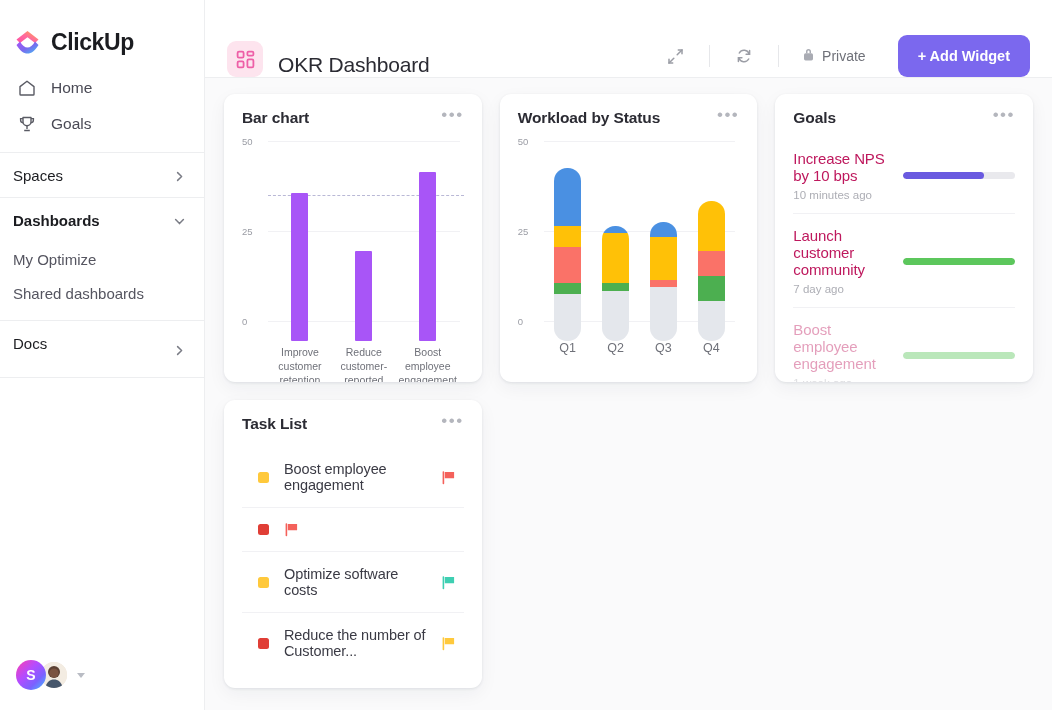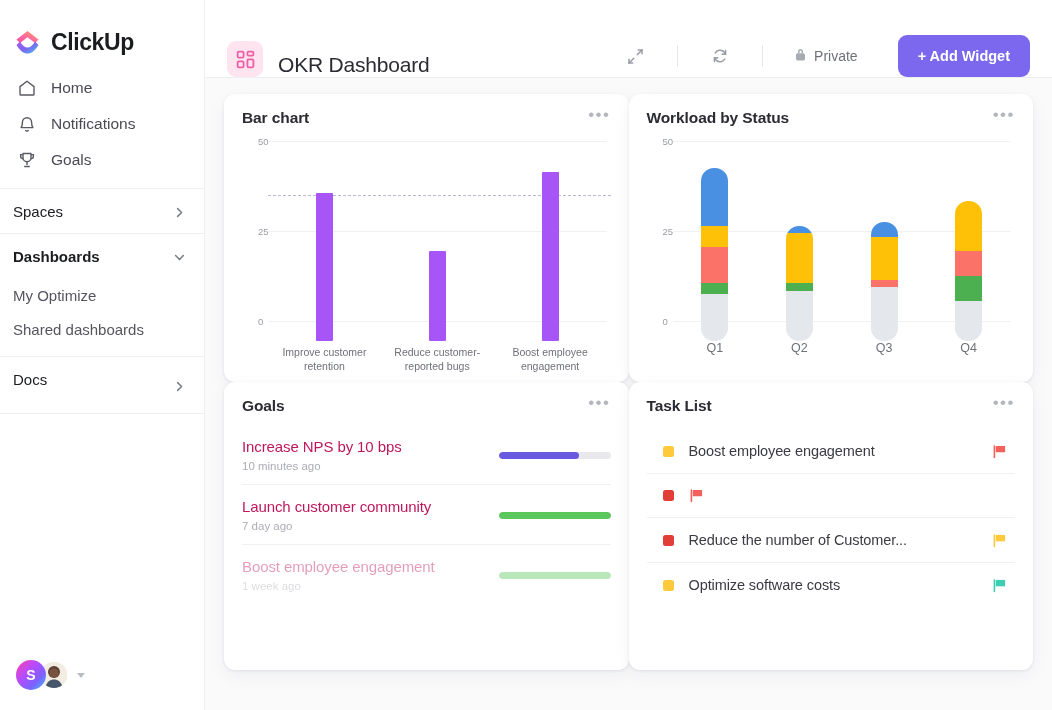--- a/index.html
+++ b/index.html
@@ -85,57 +85,57 @@
   }
   .dash-icon-box {
     width: 36px; height: 36px; border-radius: 9px;
     background: #fde4ee; display: flex; align-items: center; justify-content: center;
     flex: 0 0 36px;
   }
   .dash-title {
     margin-left: 15px; font-size: 21px; color: #2b2b33;
     letter-spacing: -0.2px; font-weight: 500;
   }
-  .topbar-right { margin-left: auto; display: flex; align-items: center; gap: 16px; }
+  .topbar-right { margin-left: auto; display: flex; align-items: center; gap: 8px; }
   .tb-btn {
     width: 34px; height: 34px; display: flex; align-items: center; justify-content: center;
     cursor: pointer; border-radius: 6px;
   }
   .vdiv { width: 1px; height: 22px; background: #e6e7ea; margin: 0 9px; }
   .private {
     display: flex; align-items: center; gap: 7px;
     font-size: 14px; color: #6f7179; cursor: pointer;
     padding: 0 6px;
   }
   .add-widget {
     margin-left: 18px; height: 42px; padding: 0 20px;
     background: #7b68ee; color: #fff; border: none; border-radius: 9px;
     font-size: 14.5px; font-weight: bold; cursor: pointer;
     font-family: "Liberation Sans", sans-serif;
   }
 
   .canvas {
     flex: 1; background: #fafafb; padding: 16px 19px 0 19px;
-    display: grid; grid-template-columns: 1fr 1fr;
-    grid-template-rows: 288px 288px; gap: 0;
+    display: grid; grid-template-columns: 1fr 1fr 1fr;
+    grid-template-rows: 288px 288px; gap: 18px;
     overflow: hidden;
   }
   .card {
     background: #fff; border-radius: 11px;
     box-shadow: 0 1px 3px rgba(25,30,60,.09), 0 6px 18px rgba(25,30,60,.05);
     padding: 15px 18px 12px 18px; position: relative; overflow: hidden;
   }
   .card-head { display: flex; align-items: flex-start; justify-content: space-between; }
   .card-title { font-size: 15.5px; font-weight: bold; color: #2b2b33; letter-spacing: -0.1px; }
   .dots { color: #b4b6bd; font-size: 17px; letter-spacing: 1.5px; cursor: pointer; line-height: 12px; }
 
   
   .chart-area { position: relative; margin-top: 14px; height: 200px; }
   .y-label {
-    position: absolute; left: 16px; font-size: 9.5px; color: #9a9ca4;
+    position: absolute; left: 0; font-size: 9.5px; color: #9a9ca4;
     transform: translateY(-50%);
   }
   .grid-line { position: absolute; left: 26px; right: 4px; height: 1px; background: #f1f1f4; }
   .dash-line {
     position: absolute; left: 26px; right: 0px; height: 0;
     border-top: 1.5px dashed #b9b8d6;
   }
   .bars { position: absolute; left: 26px; right: 4px; top: 0; bottom: 0; display: flex; }
   .bar-col { flex: 1; position: relative; display: flex; justify-content: center; align-items: flex-end; height: 100%; }
   .bar {
@@ -212,29 +212,20 @@
     </div>
 
     <nav class="nav-top">
       <div class="nav-item">
         <span class="nav-ico">
           <svg width="20" height="20" viewBox="0 0 20 20" fill="none" stroke="#5a5b64" stroke-width="1.4">
             <path d="M3 8.6 L10 3.2 L17 8.6 V16.2 a.8.8 0 0 1-.8.8 H3.8 a.8.8 0 0 1-.8-.8 Z" stroke-linejoin="round"></path>
           </svg>
         </span>
         <span>Home</span>
-      </div>
-      <div class="nav-item">
-        <span class="nav-ico">
-          <svg width="20" height="20" viewBox="0 0 20 20" fill="none" stroke="#5a5b64" stroke-width="1.4">
-            <path d="M5.4 8.3a4.6 4.6 0 0 1 9.2 0c0 4 1.3 5.3 1.3 5.3H4.1s1.3-1.3 1.3-5.3Z" stroke-linejoin="round"></path>
-            <path d="M8.4 16.1a1.9 1.9 0 0 0 3.2 0"></path>
-          </svg>
-        </span>
-        <span>Notifications</span>
       </div>
       <div class="nav-item">
         <span class="nav-ico">
           <svg width="20" height="20" viewBox="0 0 20 20" fill="none" stroke="#5a5b64" stroke-width="1.4">
             <path d="M6 3.5h8v4.2a4 4 0 0 1-8 0Z" stroke-linejoin="round"></path>
             <path d="M6 4.6H3.6v1.5c0 1.5 1.1 2.6 2.4 2.7M14 4.6h2.4v1.5c0 1.5-1.1 2.6-2.4 2.7"></path>
             <path d="M10 11.9v3M7.2 16.5h5.6"></path>
           </svg>
         </span>
         <span>Goals</span>
@@ -488,37 +479,37 @@
           <div class="task-row">
             <span class="status-sq" style="background:#e03e36"></span>
             <span class="flag">
               <svg width="15" height="15" viewBox="0 0 15 15" fill="#f4615b">
                 <rect x="1.6" y="1.2" width="1.6" height="13" rx=".7"></rect>
                 <path d="M3.8 1.9h9.3v6.4H3.8Z"></path>
               </svg>
             </span>
           </div>
           <div class="task-row">
+            <span class="status-sq" style="background:#ffc93c"></span>
+            <span class="task-name">Optimize software costs</span>
+            <span class="flag">
+              <svg width="15" height="15" viewBox="0 0 15 15" fill="#3ecfb2">
+                <rect x="1.6" y="1.2" width="1.6" height="13" rx=".7"></rect>
+                <path d="M3.8 1.9h9.3v6.4H3.8Z"></path>
+              </svg>
+            </span>
+          </div>
+          <div class="task-row">
             <span class="status-sq" style="background:#e03e36"></span>
             <span class="task-name">Reduce the number of Customer...</span>
             <span class="flag">
               <svg width="15" height="15" viewBox="0 0 15 15" fill="#ffc93c">
                 <rect x="1.6" y="1.2" width="1.6" height="13" rx=".7"></rect>
                 <path d="M3.8 1.9h9.3v6.4H3.8Z"></path>
               </svg>
             </span>
           </div>
-          <div class="task-row">
-            <span class="status-sq" style="background:#ffc93c"></span>
-            <span class="task-name">Optimize software costs</span>
-            <span class="flag">
-              <svg width="15" height="15" viewBox="0 0 15 15" fill="#3ecfb2">
-                <rect x="1.6" y="1.2" width="1.6" height="13" rx=".7"></rect>
-                <path d="M3.8 1.9h9.3v6.4H3.8Z"></path>
-              </svg>
-            </span>
-          </div>
         </div>
       </div>
 
     </div>
   </section>
 </div>
 
 </body></html>

